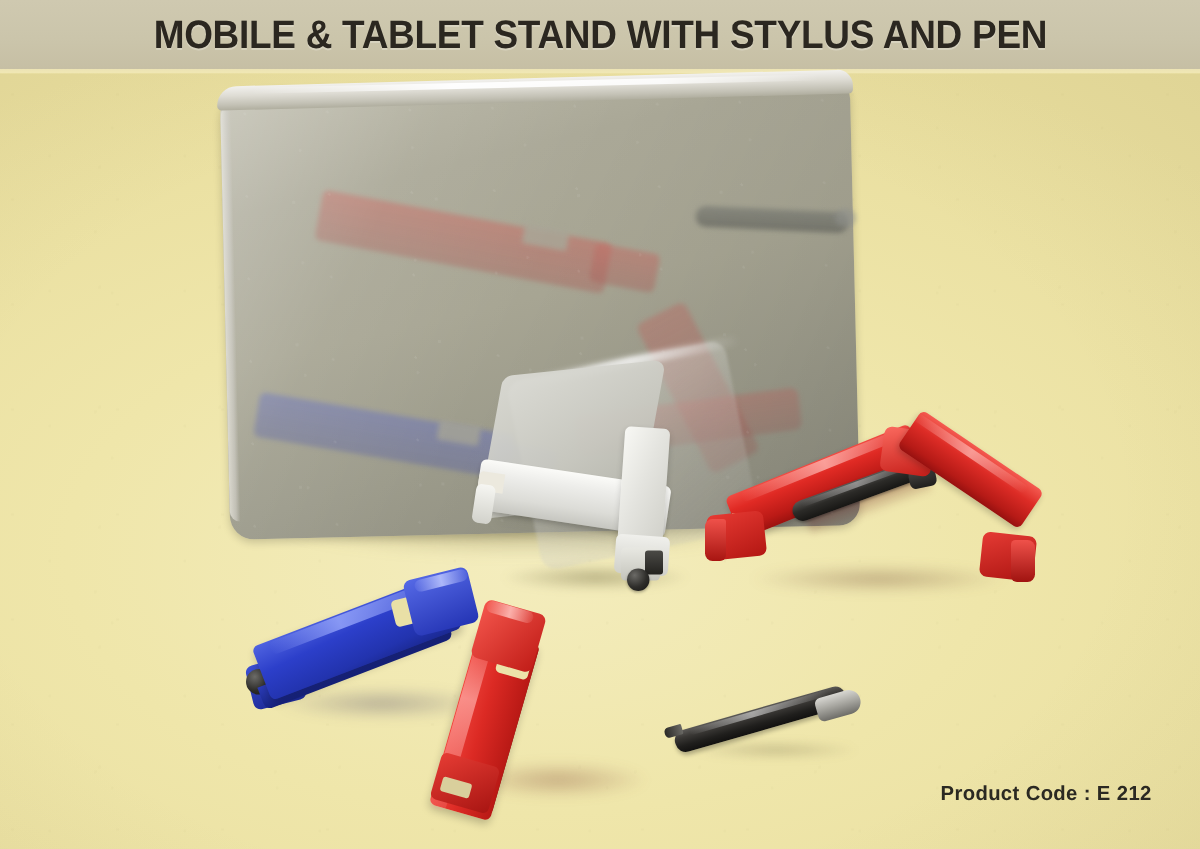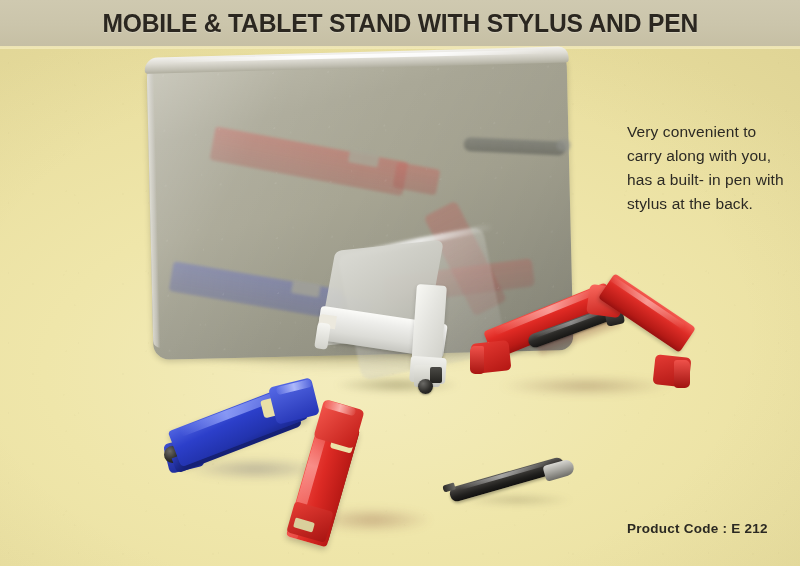--- a/index.html
+++ b/index.html
@@ -604,16 +604,15 @@
     <div class="rf" id="rf-foot-notch"></div>
   </div>
 
   <div id="pen">
     <div id="pen-body"></div>
     <div id="pen-body-hi"></div>
     <div id="pen-tip"></div>
     <div id="pen-cap"></div>
   </div>
 
-  <div id="description">Very convenient to carry along with you, has a built- in pen with stylus at the back.</div>
   <div id="product-code">Product Code : E 212</div>
 
 </div>
 
 </body></html>

